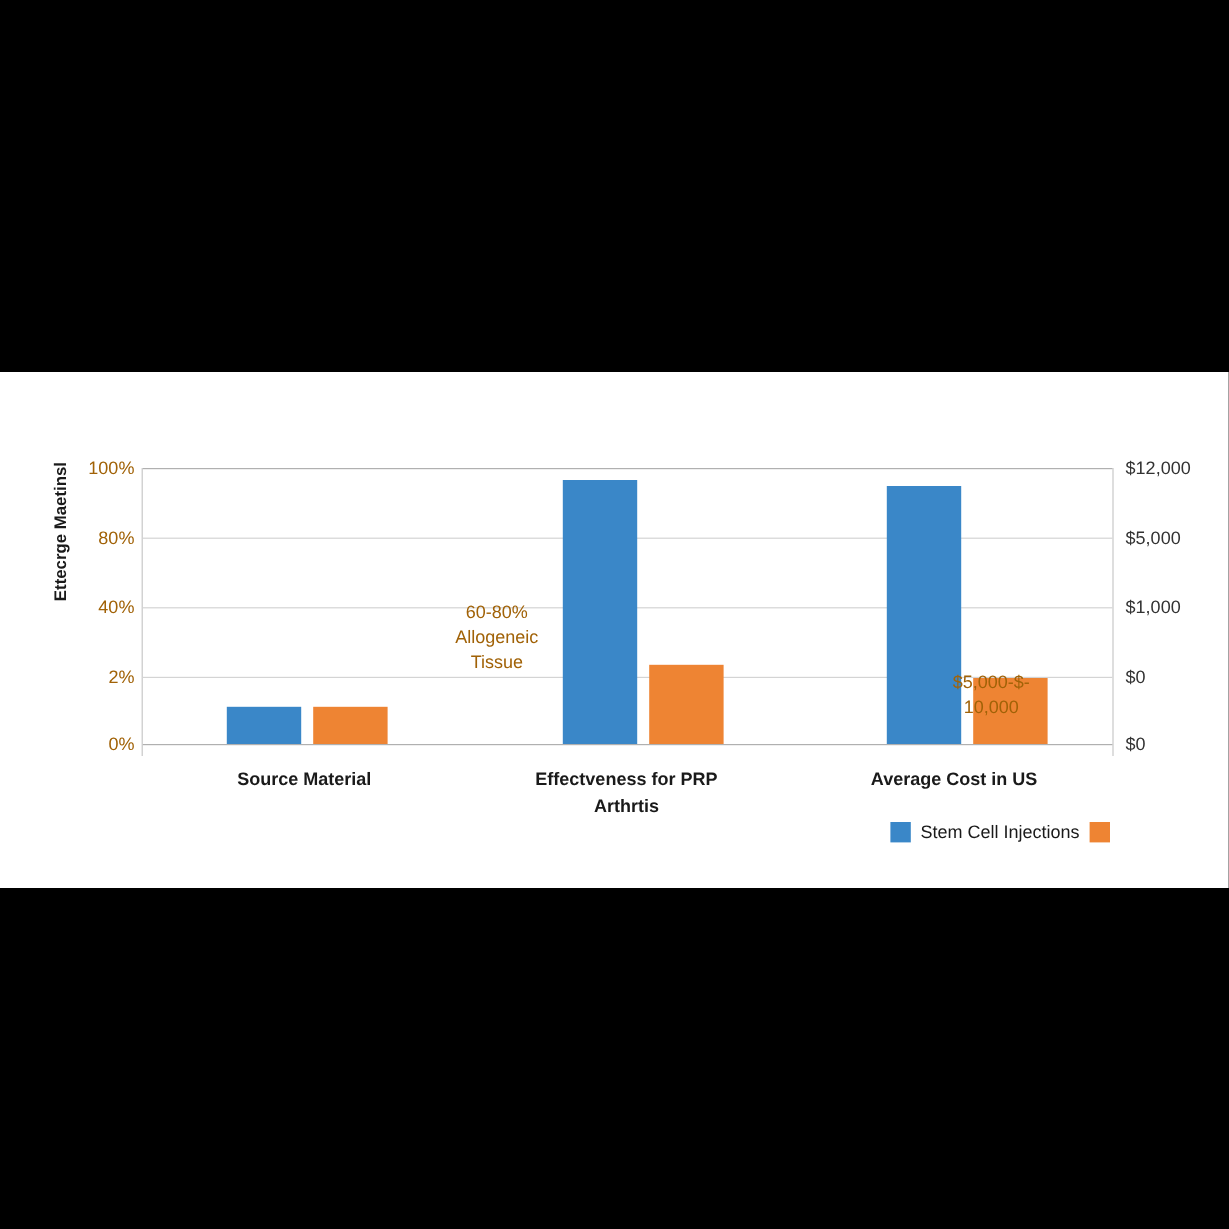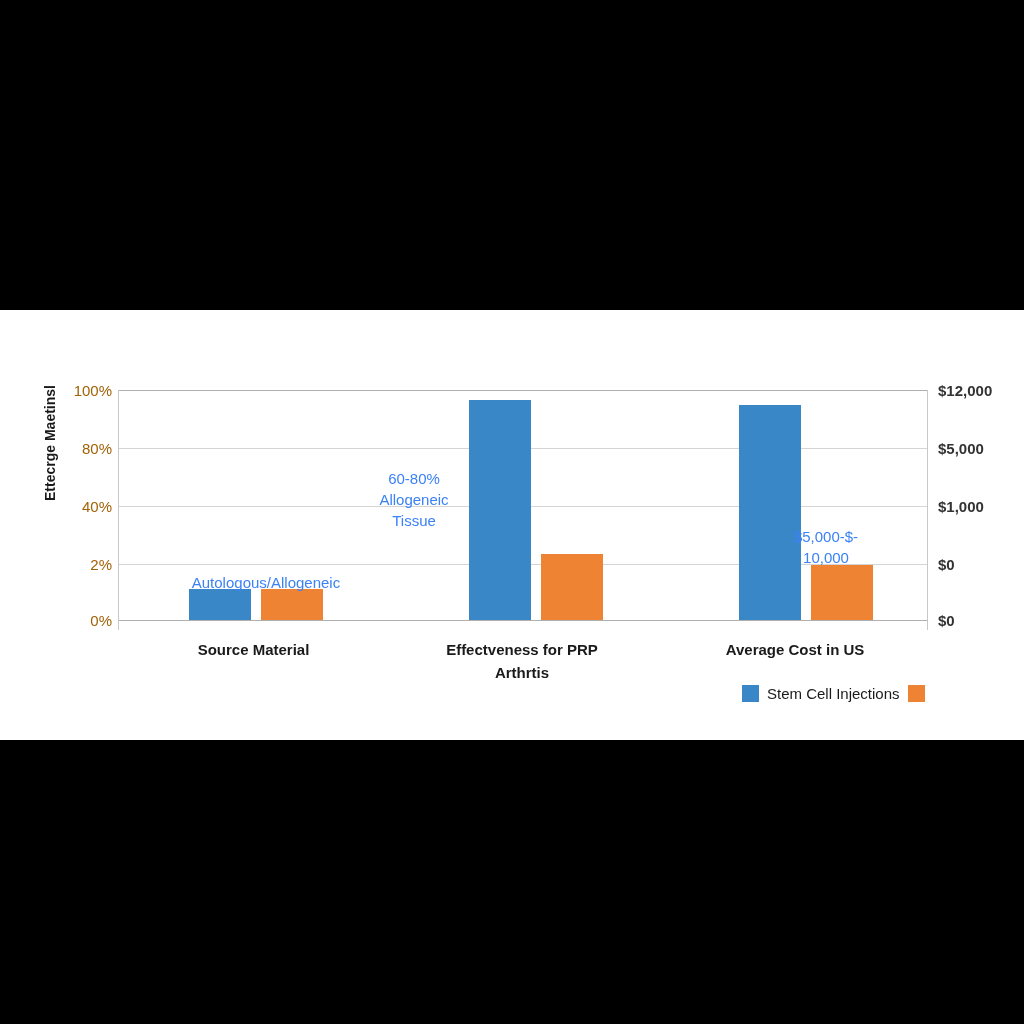--- a/index.html
+++ b/index.html
@@ -64,21 +64,20 @@
     color: #a16207;
     text-align: right;
     white-space: nowrap;
   }
   .ytick-right {
     position: absolute;
     font-size: 15px;
     color: #333333;
     text-align: center;
     white-space: nowrap;
-    font-weight: bold;
   }
 
   
   #yaxis-title {
     position: absolute;
     left: 30px;
     top: 425px;
     width: 22px;
     font-size: 14px;
     font-weight: bold;
@@ -104,24 +103,25 @@
     font-weight: bold;
     color: #1a1a1a;
     text-align: center;
     line-height: 23px;
   }
 
   
   .annot {
     position: absolute;
     font-size: 15px;
-    color: #3b82f6;
+    color: #a16207;
     text-align: center;
     line-height: 21px;
     white-space: pre-line;
+    margin-top: 32px;
   }
 
   
   #legend {
     position: absolute;
     left: 700px;
     top: 375px;   
     display: flex;
     align-items: center;
     gap: 8px;
@@ -167,21 +167,20 @@
       <div class="bar blue" style="left:70px;  width:62px; height:31px; bottom:10px;"></div>
       <div class="bar orange" style="left:142px; width:62px; height:31px; bottom:10px;"></div>
 
       <div class="bar blue" style="left:350px; width:62px; height:220px; bottom:10px;"></div>
       <div class="bar orange" style="left:422px; width:62px; height:66px;  bottom:10px;"></div>
 
       <div class="bar blue" style="left:620px; width:62px; height:215px; bottom:10px;"></div>
       <div class="bar orange" style="left:692px; width:62px; height:55px;  bottom:10px;"></div>
     </div>
 
-    <div class="annot" style="left:156px; top:262px; width:220px;">Autologous/Allogeneic</div>
     <div class="annot" style="left:334px; top:158px; width:160px;">60-80%
 Allogeneic
 Tissue</div>
     <div class="annot" style="left:756px; top:216px; width:140px;">$5,000-$-
 10,000</div>
 
     <div class="cat-label" style="left:423px; top:328px; width:198px;">Effectveness for PRP Arthrtis</div>
     <div class="cat-label" style="left:156px; top:328px; width:195px;">Source Material</div>
     <div class="cat-label" style="left:700px; top:328px; width:190px;">Average Cost in US</div>
 

